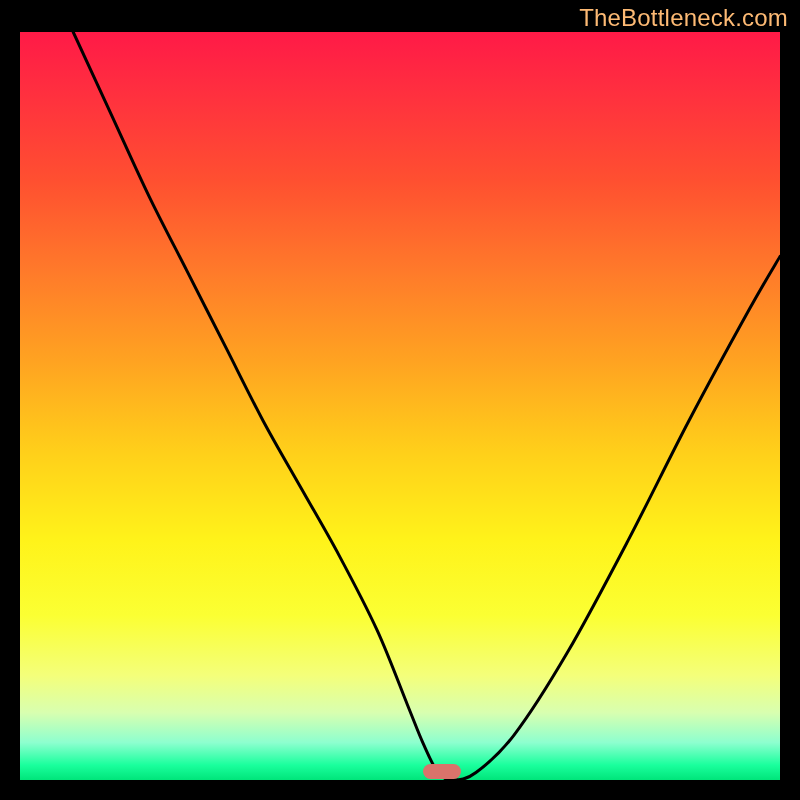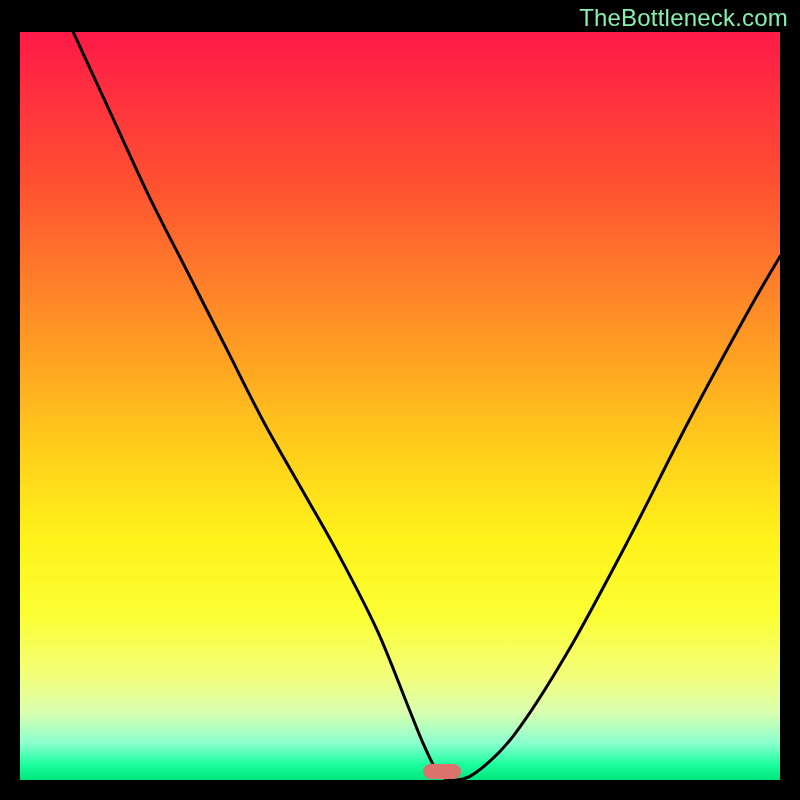--- a/index.html
+++ b/index.html
@@ -14,21 +14,21 @@
   .frame {
     position: relative;
     width: 800px;
     height: 800px;
     background: #000;
   }
   .watermark {
     position: absolute;
     top: 4px;
     right: 12px;
-    color: #86efac;
+    color: #fdba74;
     font-size: 24px;
     font-weight: 500;
     letter-spacing: 0.2px;
     z-index: 50;
   }
   .plot-area {
     position: absolute;
     left: 20px;
     top: 32px;
     width: 760px;

